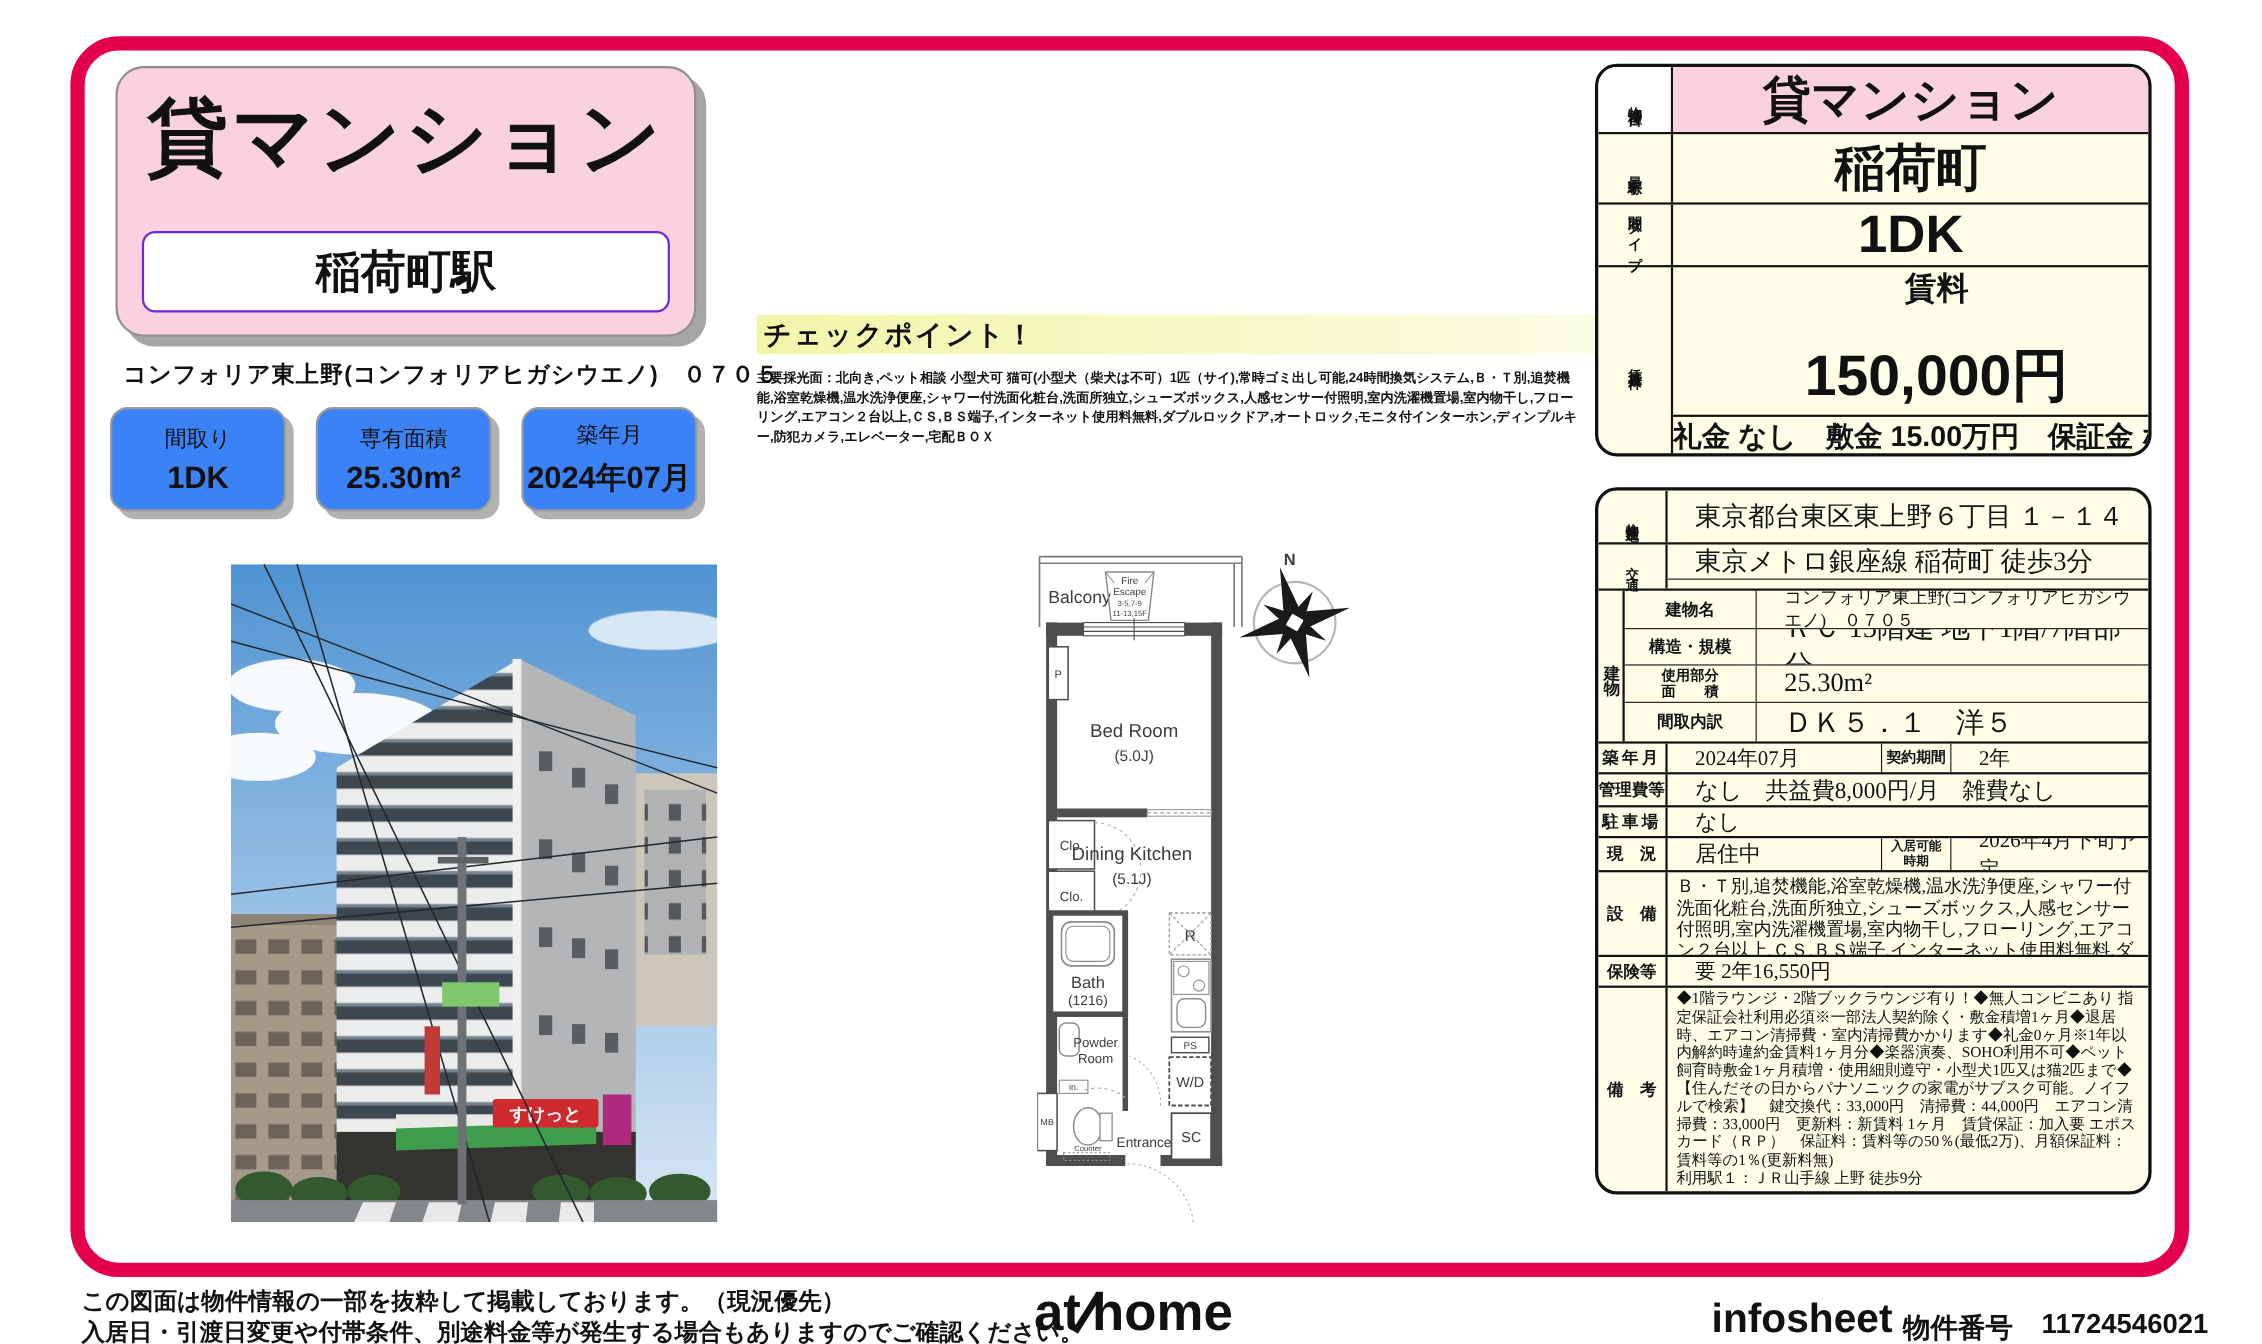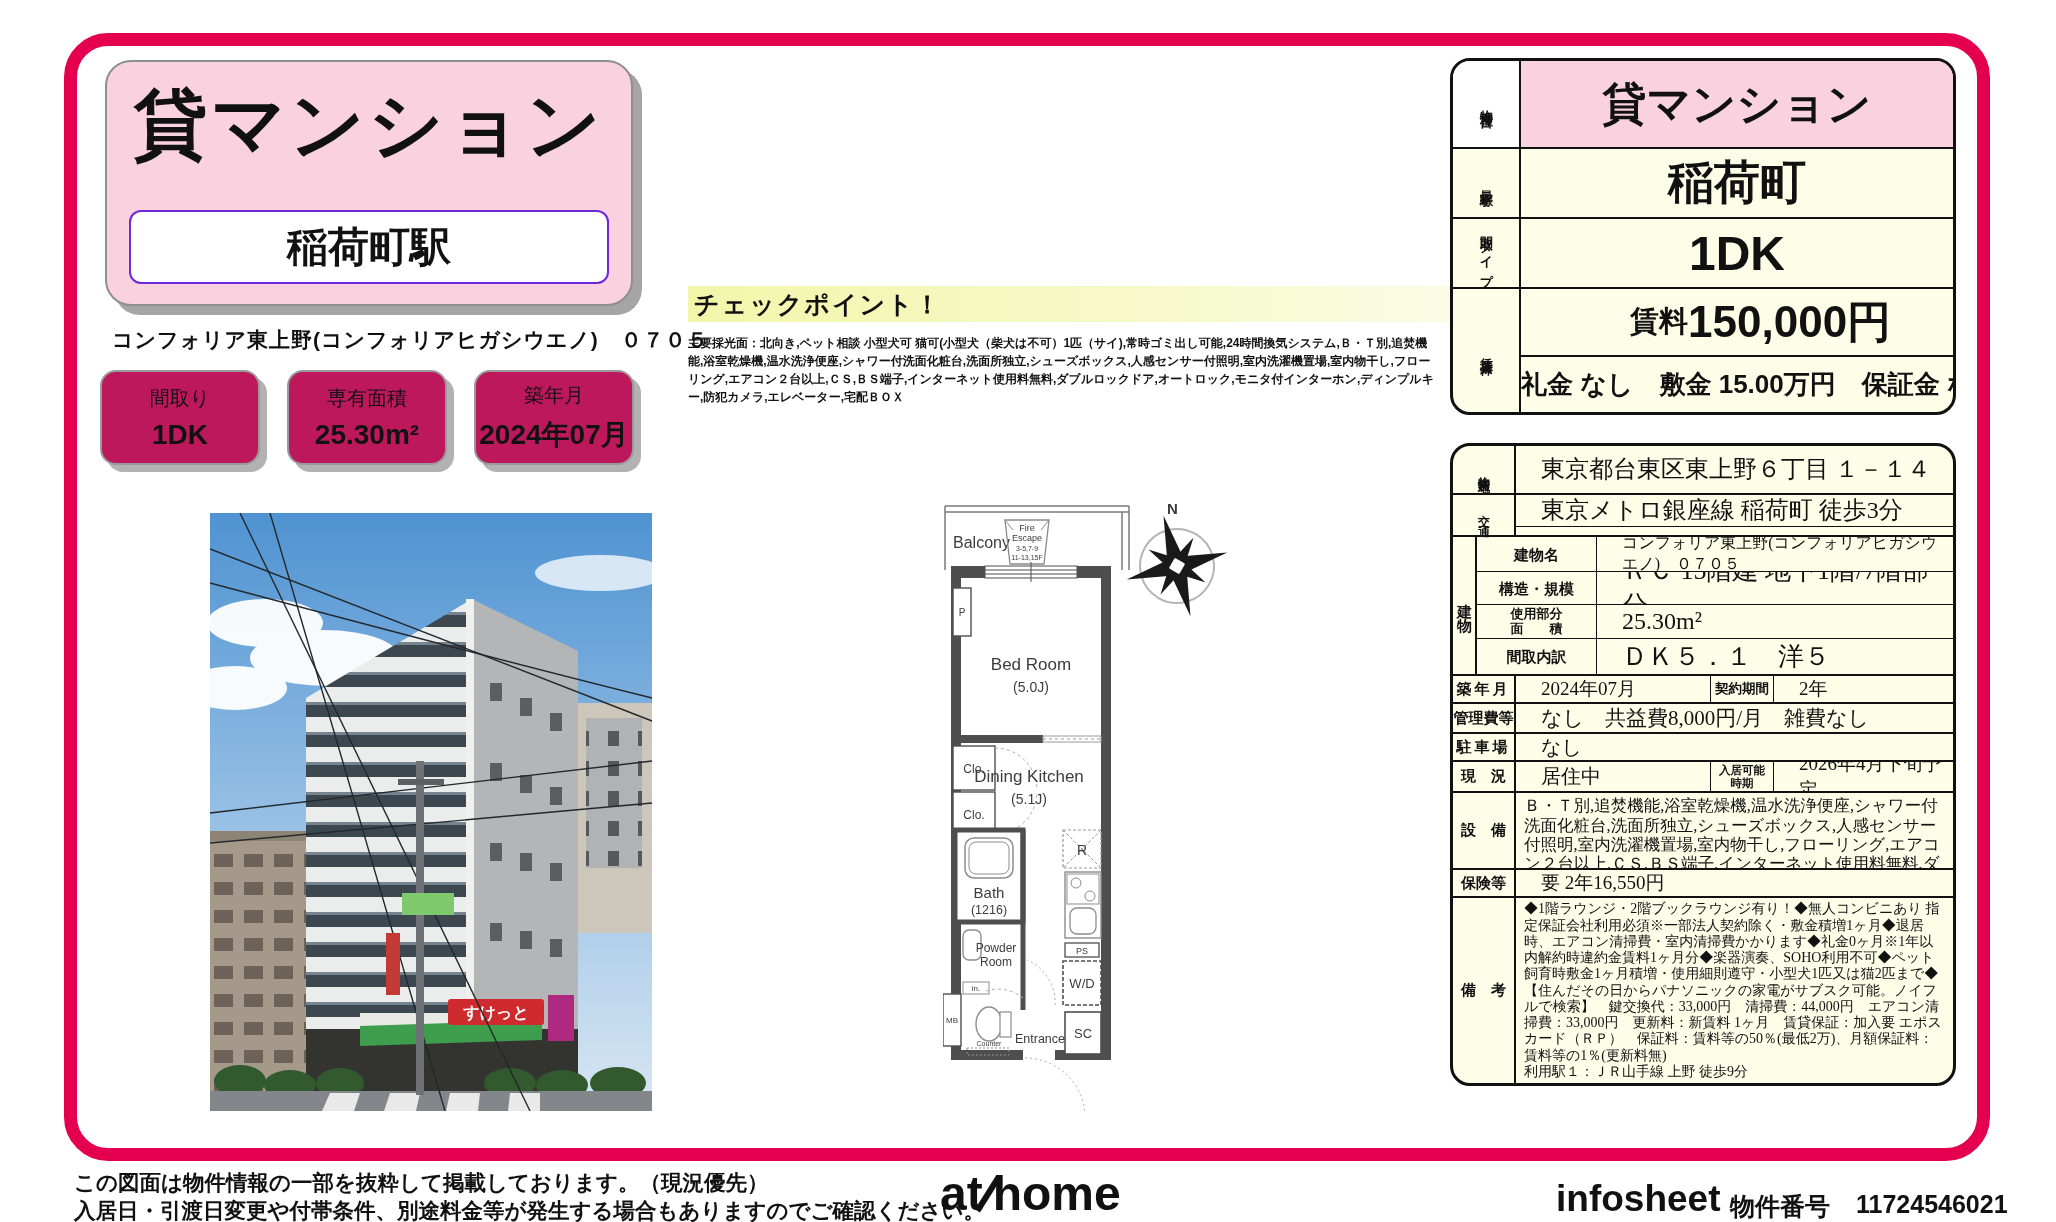--- a/index.html
+++ b/index.html
@@ -10,21 +10,21 @@
 
   
   .title-box{position:absolute;left:105px;top:60px;width:528px;height:246px;box-sizing:border-box;
              background:#fad1df;border:2px solid #8f8f8f;border-radius:26px;box-shadow:9px 9px 0 #a5a5a5;}
   .title-main{margin-top:14px;text-align:center;font-size:74px;font-weight:bold;letter-spacing:3px;white-space:nowrap;}
   .station-box{position:absolute;left:22px;right:22px;bottom:20px;height:70px;background:#fff;
                border:2px solid #6d28d9;border-radius:12px;display:flex;align-items:center;justify-content:center;
                font-size:41px;font-weight:bold;}
   .bldg-line{position:absolute;left:112px;top:326px;font-size:21px;font-weight:600;letter-spacing:1px;white-space:nowrap;}
   .badges{position:absolute;left:100px;top:370px;display:flex;gap:27px;}
-  .badge{width:160px;height:95px;background:#be185d;border:2px solid #9a9a9a;border-radius:16px;
+  .badge{width:160px;height:95px;background:#3b82f6;border:2px solid #9a9a9a;border-radius:16px;
          box-shadow:7px 7px 0 #b2b2b2;display:flex;flex-direction:column;align-items:center;justify-content:center;box-sizing:border-box;}
   .badge .bl{font-size:20px;}
   .badge .bv{font-size:28px;font-weight:bold;margin-top:7px;white-space:nowrap;}
 
   
   .cp-title{position:absolute;left:688px;top:286px;width:811px;height:36px;box-sizing:border-box;
             background:linear-gradient(90deg,#f2f6aa 0%,#f7f9c9 55%,#fbfce9 100%);
             display:flex;align-items:center;padding-left:6px;font-size:25px;font-weight:bold;letter-spacing:2px;}
   .cp-body{position:absolute;left:688px;top:334px;width:752px;font-size:12px;line-height:1.5;font-weight:700;}
 
@@ -40,23 +40,23 @@
   .t1 .row{display:flex;border-bottom:2.5px solid #111;box-sizing:border-box;}
   .t1 .row:last-child{border-bottom:none;flex:1;}
   .vlabel{writing-mode:vertical-rl;text-orientation:upright;display:flex;align-items:center;justify-content:center;
           font-weight:bold;border-right:2.5px solid #111;box-sizing:border-box;flex:0 0 68px;}
   .t1 .vlabel{font-size:13px;letter-spacing:2px;}
   .cellc{flex:1;display:flex;align-items:center;justify-content:center;box-sizing:border-box;}
   .pinkbg{background:#fad1df;}
   .f44{font-size:44px;font-weight:bold;}
   .f46{font-size:46px;font-weight:bold;}
   .f48{font-size:48px;font-weight:bold;}
-  .rentline{display:flex;align-items:baseline;gap:0;}
+  .rentline{display:flex;align-items:baseline;gap:24px;flex-direction:column;}
   .rent-l{font-size:29px;font-weight:bold;}
-  .rent-v{font-size:44px;font-weight:bold;}
+  .rent-v{font-size:52px;font-weight:bold;}
   .fees{font-size:26px;font-weight:bold;white-space:nowrap;}
   .stack{flex:1;display:flex;flex-direction:column;}
   .stack .top{flex:0 0 66px;border-bottom:2px solid #111;display:flex;align-items:center;justify-content:center;}
   .stack .bot{flex:1;display:flex;align-items:center;justify-content:center;}
 
   .t2{position:absolute;left:1450px;top:443px;width:506px;height:643px;box-sizing:border-box;
       border:3px solid #111;border-radius:20px;overflow:hidden;background:#fdfde8;display:flex;flex-direction:column;font-weight:normal;}
   .t2 .row{display:flex;border-bottom:2px solid #111;box-sizing:border-box;}
   .t2 .row:last-child{border-bottom:none;flex:1;}
   .t2 .vlabel{flex:0 0 63px;font-size:12px;letter-spacing:1px;border-right:2px solid #111;font-family:"Liberation Sans",sans-serif;}

